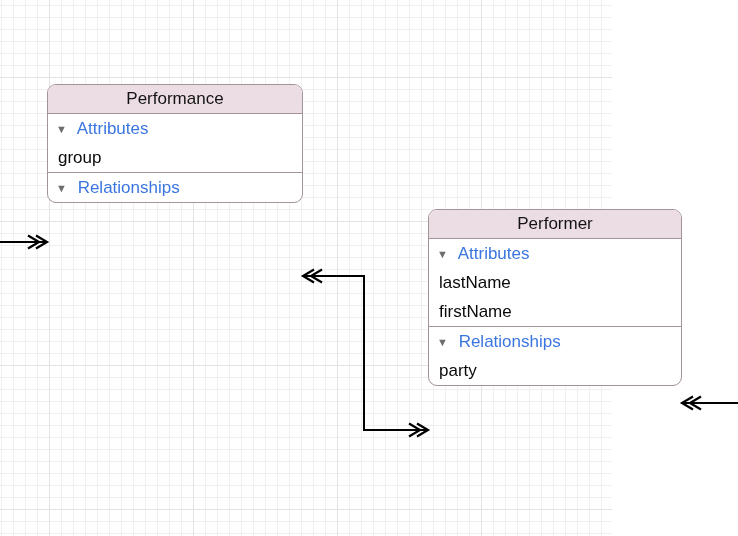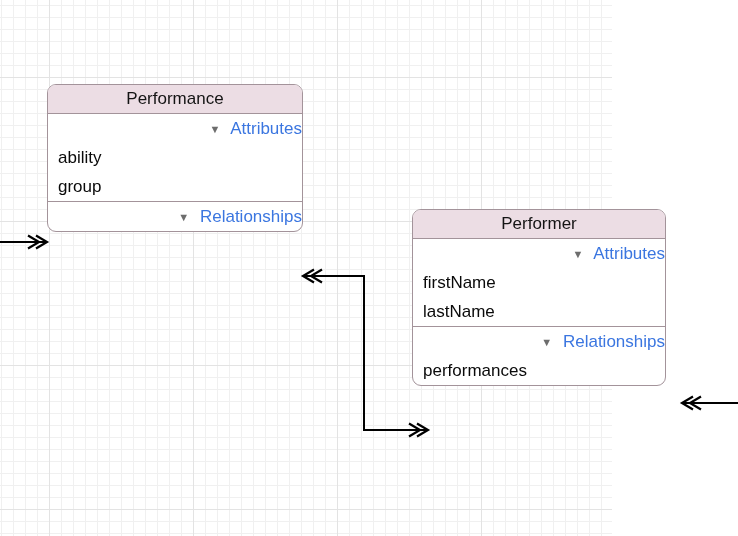--- a/index.html
+++ b/index.html
@@ -34,21 +34,20 @@
     border-bottom:1px solid var(--border,#a3939a);
     text-align:center;
     font-size:17px;color:#141414;
   }
   .entity-section.attributes{border-bottom:1px solid var(--border,#a3939a);}
   .section-header{
     height:29px;line-height:29px;
     padding-left:8px;
     font-size:17px;
     white-space:nowrap;
-    text-align:right;
   }
   .disclosure{
     display:inline-block;
     font-size:11px;color:#6d6d6d;
     margin-right:6px;
     vertical-align:1px;
   }
   .section-label{color:var(--section-label,#3b76e0);}
   .row{
     height:29px;line-height:29px;
@@ -78,43 +77,42 @@
       </g>
     </svg>
 
   <div class="entity" style="left:47px;top:84px;width:256px;">
     <div class="entity-header">Performance</div>
     <div class="entity-section attributes">
       <div class="section-header">
         <span class="disclosure">▼</span>
         <span class="section-label">Attributes</span>
       </div>
-      <div class="row">ability</div>
       <div class="row">group</div>
     </div>
     <div class="entity-section relationships">
       <div class="section-header">
         <span class="disclosure">▼</span>
         <span class="section-label">Relationships</span>
       </div>
     </div>
   </div>
 
-  <div class="entity" style="left:412px;top:209px;width:254px;">
+  <div class="entity" style="left:428px;top:209px;width:254px;">
     <div class="entity-header">Performer</div>
     <div class="entity-section attributes">
       <div class="section-header">
         <span class="disclosure">▼</span>
         <span class="section-label">Attributes</span>
       </div>
+      <div class="row">lastName</div>
       <div class="row">firstName</div>
-      <div class="row">lastName</div>
     </div>
     <div class="entity-section relationships">
       <div class="section-header">
         <span class="disclosure">▼</span>
         <span class="section-label">Relationships</span>
       </div>
-      <div class="row">performances</div>
+      <div class="row">party</div>
     </div>
   </div>
 
 </div>
 
 </body></html>

